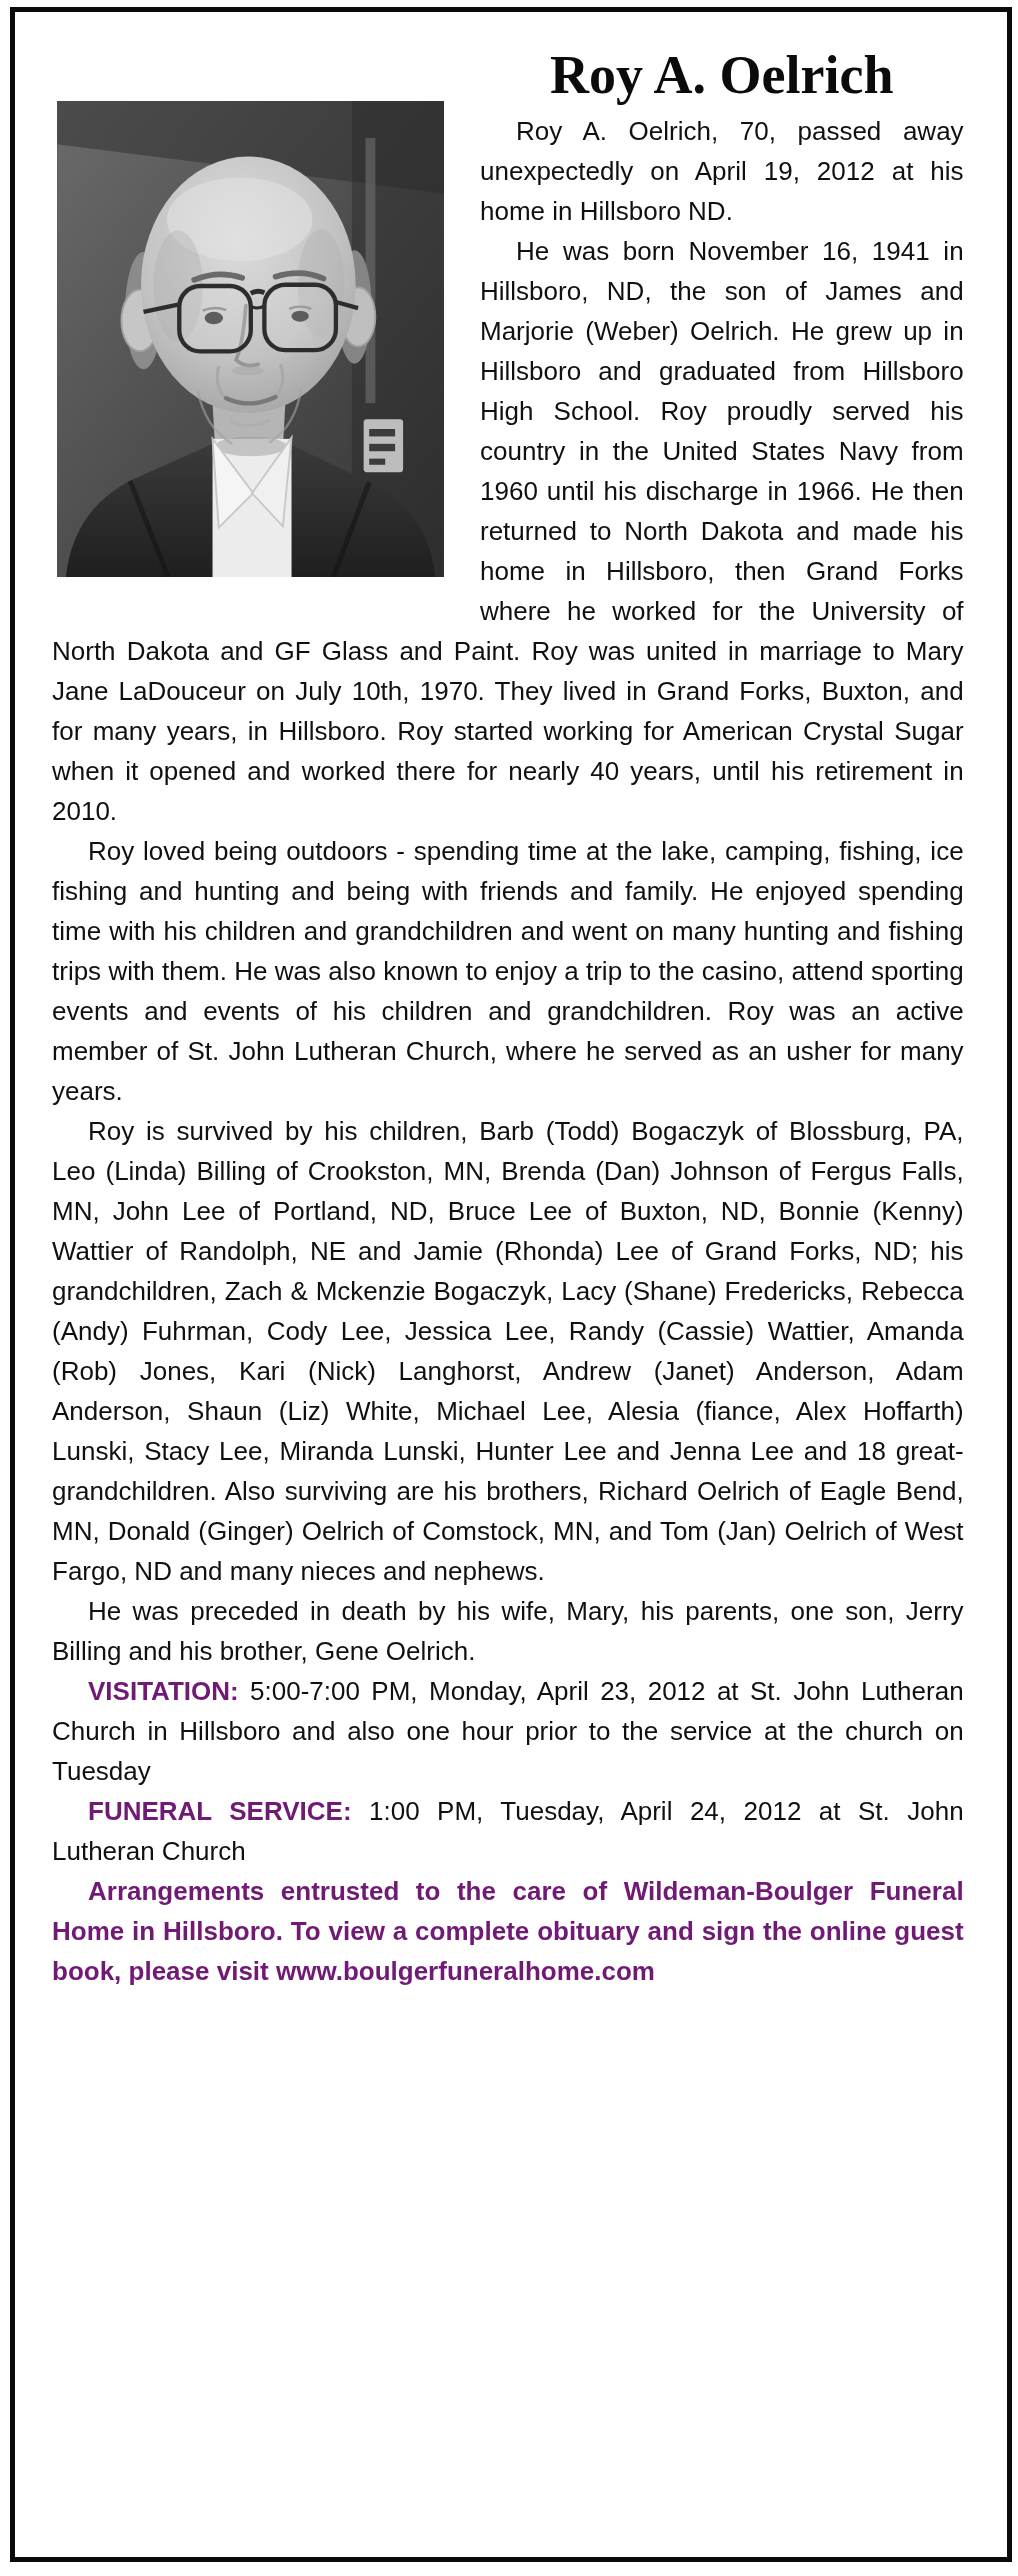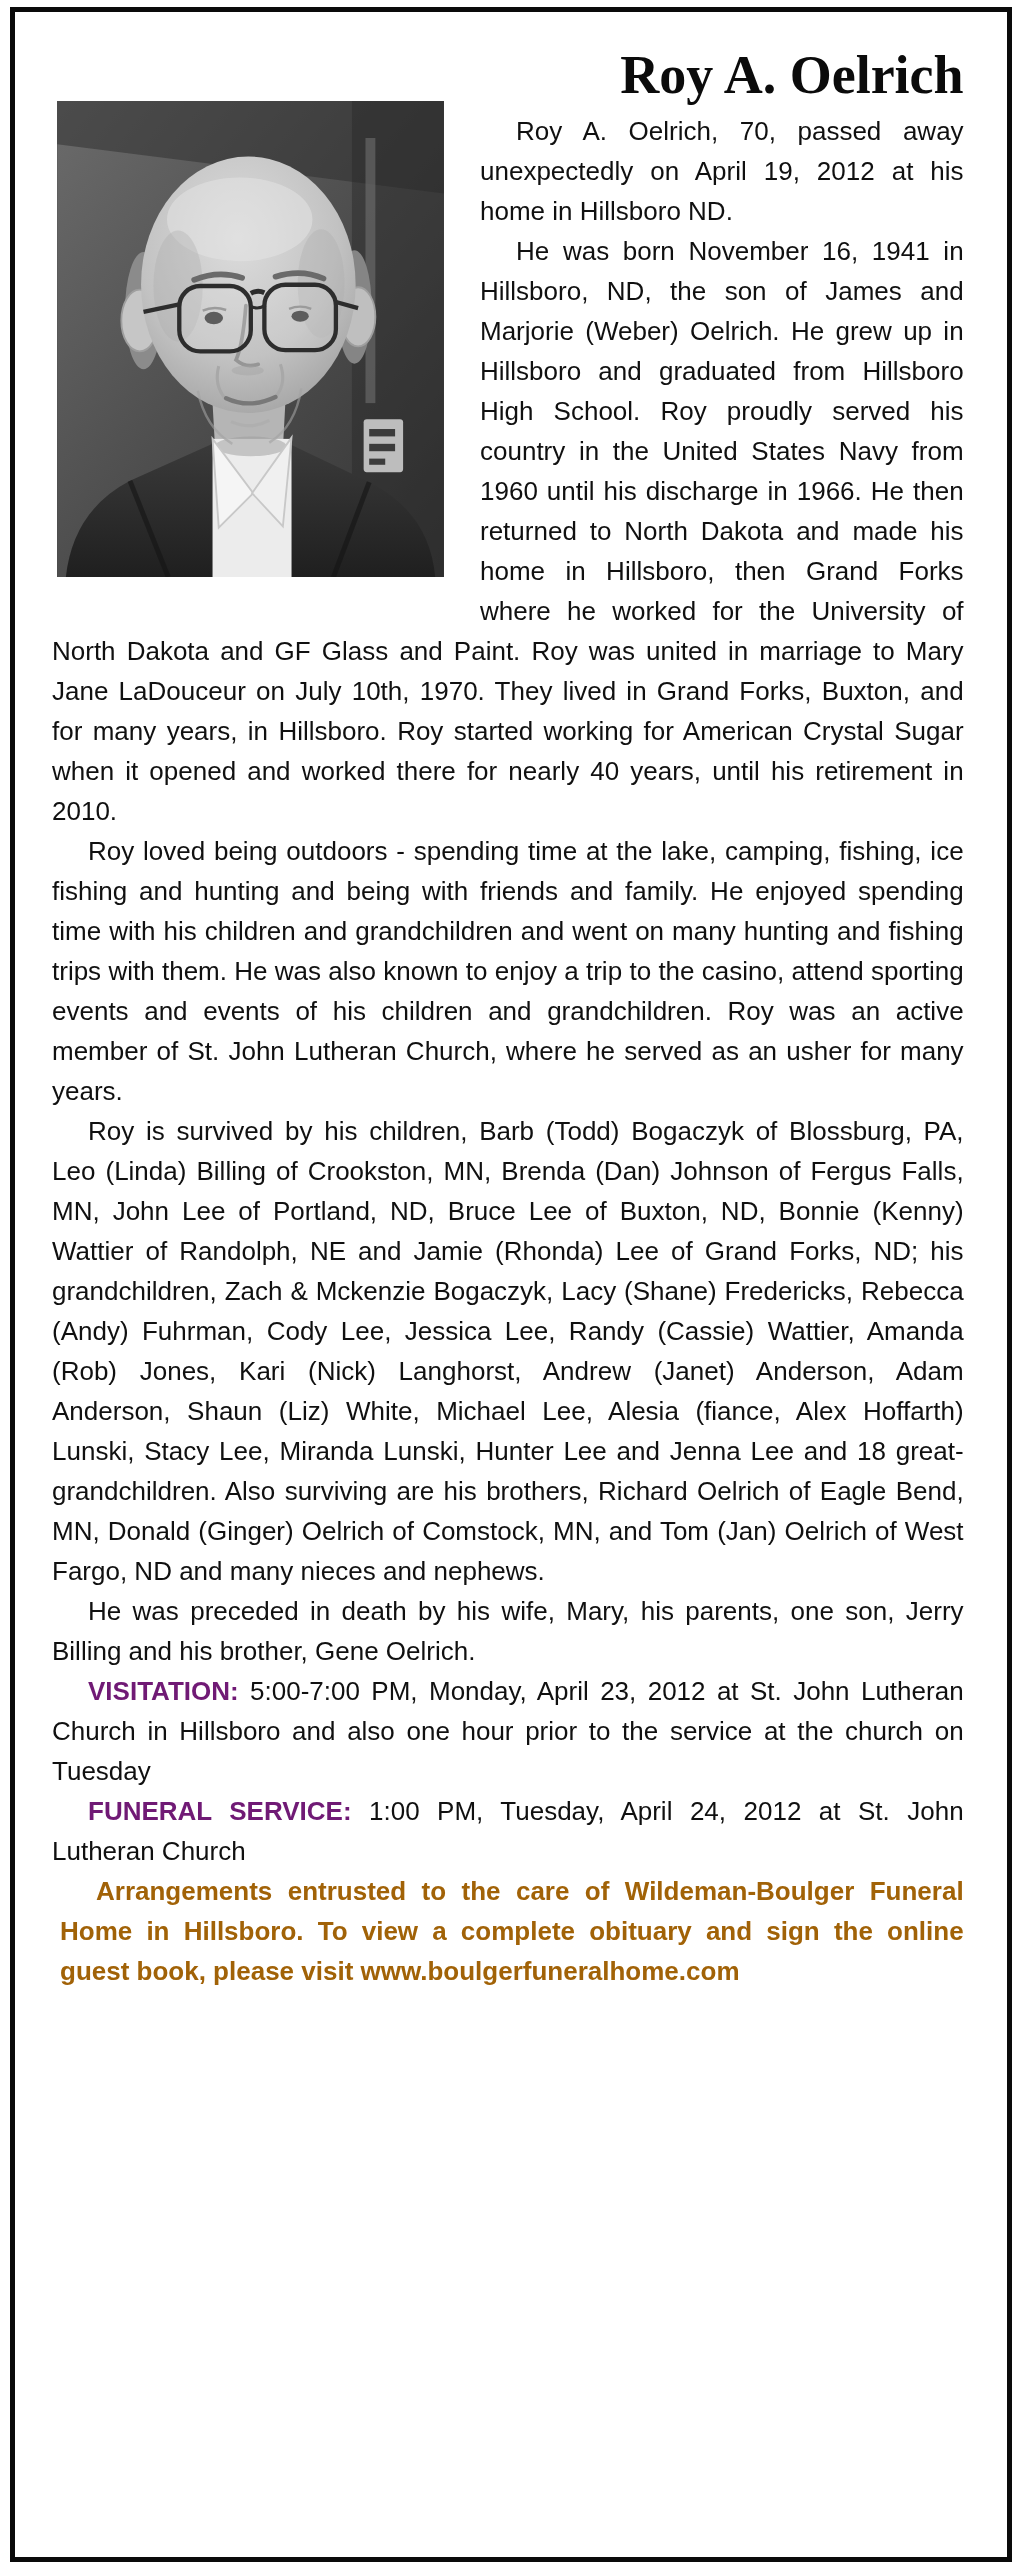--- a/index.html
+++ b/index.html
@@ -37,40 +37,39 @@
     display: block;
     width: 100%;
     height: 100%;
   }
   h1.obit-title {
     margin: 10px 0 6.2px 0;
     font-family: "Liberation Serif", serif;
     font-weight: bold;
     font-size: 54px;
     line-height: 1.1;
-    text-align: right;
+    text-align: center;
     color: #0b0b0b;
     letter-spacing: 0px;
   }
   p.body-par {
     margin: 0;
     font-size: 26px;
     line-height: 40px;
     text-align: justify;
     text-indent: 36px;
     color: #101010;
   }
   p.body-par strong {
     font-weight: bold;
     color: #701a75;
   }
   p.closing {
     font-weight: bold;
-    color: #a16207;
-    margin-left: 8px;
+    color: #701a75;
   }
 </style>
 </head>
 <body>
 
 <div class="frame">
 
   <div class="photo">
 
     <svg viewBox="0 0 627 772" aria-hidden="true">

